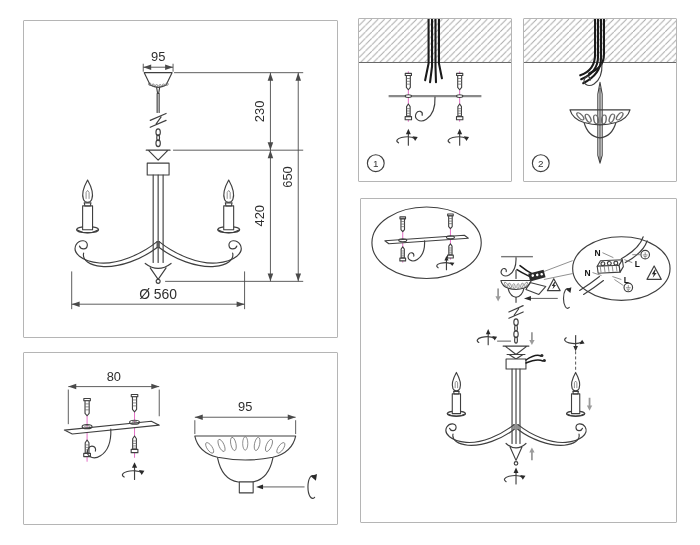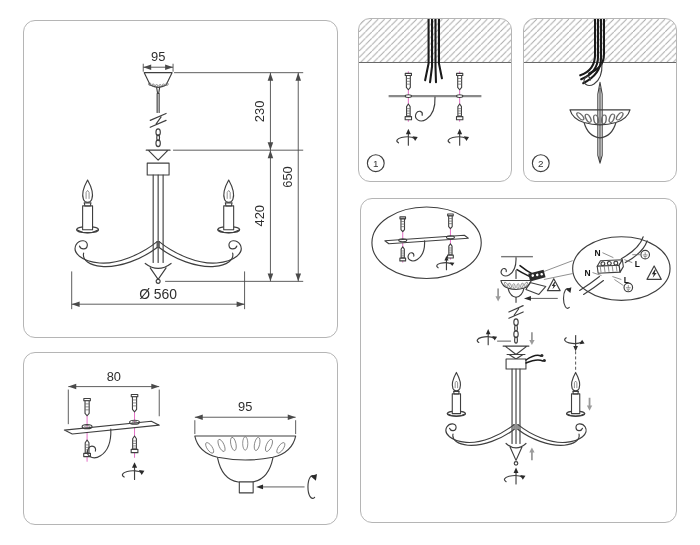--- a/index.html
+++ b/index.html
@@ -1,17 +1,17 @@
 <!DOCTYPE html>
 <html><head>
 <meta charset="utf-8">
 <style>
   html,body{margin:0;padding:0;background:#fff;}
   #sheet{position:relative;width:700px;height:545px;background:#fff;font-family:"Liberation Sans",sans-serif;overflow:hidden;}
-  .panel{position:absolute;border:1.5px solid #b5b5b5;border-radius:12px;background:#fff;overflow:hidden;box-sizing:border-box;}
+  .panel{position:absolute;border:1.5px solid #b5b5b5;border-radius:1px;background:#fff;overflow:hidden;box-sizing:border-box;}
   .panel svg{display:block;width:100%;height:100%;}
   #p-overview{left:23px;top:20px;width:315px;height:318px;}
   #p-mounting{left:23px;top:352px;width:315px;height:173px;}
   #p-step1{left:358px;top:18px;width:154px;height:164px;}
   #p-step2{left:523px;top:18px;width:154px;height:164px;}
   #p-assembly{left:360px;top:198px;width:317px;height:325px;}
   .ln{stroke:#3f3f3f;fill:none;stroke-width:1.15;stroke-linecap:round;stroke-linejoin:round;}
   .lnf{stroke:#3f3f3f;fill:#fff;stroke-width:1.1;stroke-linejoin:round;}
   .thin{stroke:#6b6b6b;fill:none;stroke-width:0.75;}
   .dim{stroke:#4a4a4a;fill:none;stroke-width:0.9;}

